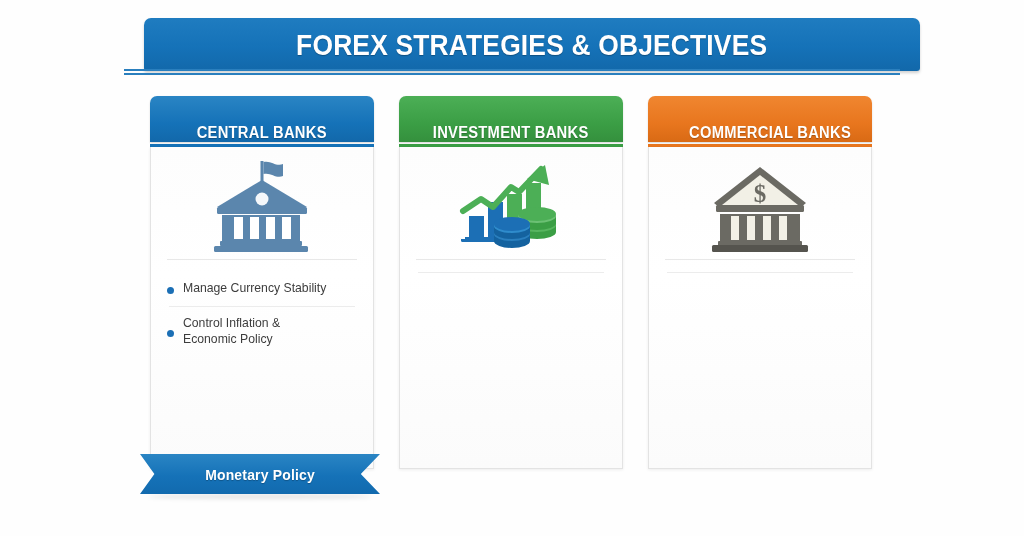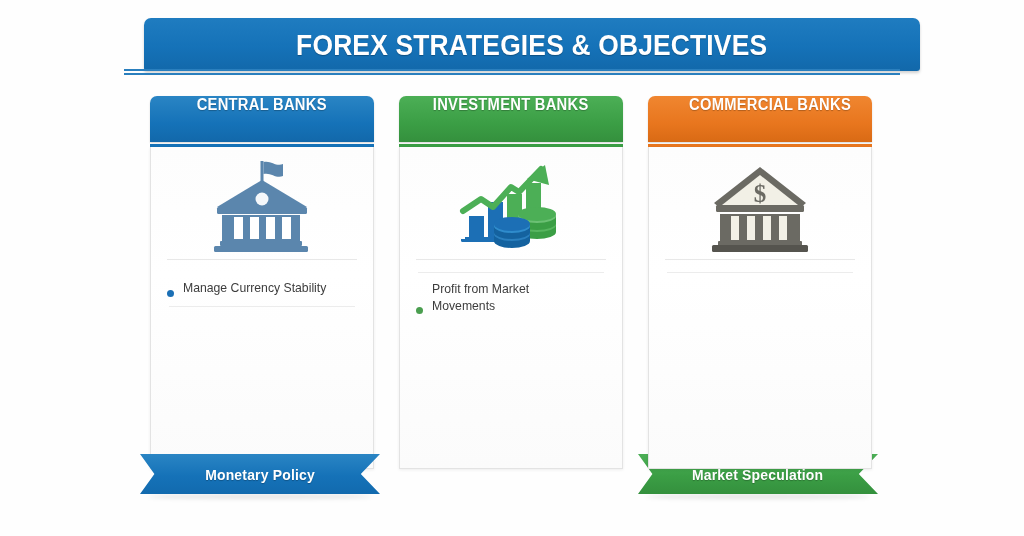--- a/index.html
+++ b/index.html
@@ -81,21 +81,21 @@
   }
   .col-0 { left: 0px; }
   .col-1 { left: 249px; }
   .col-2 { left: 498px; }
 
   .col-head {
     position: relative;
     height: 46px;
     border-radius: 7px 7px 0 0;
     display: flex;
-    align-items: flex-start;
+    align-items: flex-end;
     justify-content: center;
     box-shadow: 0 1px 2px rgba(0,0,0,0.16);
   }
   .col-head-text {
     color: #ffffff;
     font-size: 16px;
     font-weight: bold;
     letter-spacing: 0.3px;
     transform: scaleX(0.92);
     text-shadow: 0 1px 1px rgba(0,0,0,0.25);
@@ -125,21 +125,21 @@
   }
   .icon-sep {
     height: 1px;
     background: #e8e8e8;
     margin: 0 16px;
   }
 
   .bullets { padding: 12px 14px 0 14px; }
   .bullet-item {
     display: flex;
-    align-items: flex-end;
+    align-items: center;
     padding: 8px 2px 9px 2px;
   }
   .bullet-dot {
     width: 7px; height: 7px;
     border-radius: 50%;
     flex: 0 0 auto;
     margin-top: 5px;
     margin-right: 9px;
   }
   .bullet-text {
@@ -252,20 +252,27 @@
           </svg>
         </div>
         <div class="icon-sep"></div>
 
         <div class="bullets">
           <div class="bullet-item">
             <span class="bullet-dot" style="background:#1b6fb5;"></span>
             <span class="bullet-text">Manage Currency Stability</span>
           </div>
           <div class="bullet-sep"></div>
+          <div class="bullet-item">
+            <span class="bullet-dot" style="background:#1b6fb5;"></span>
+            <span class="bullet-text">
+              <span>Control Inflation &amp;</span><br>
+              <span>Economic Policy</span>
+            </span>
+          </div>
         </div>
       </div>
 
       <div class="ribbon-wrap ribbon-0">
         <div class="ribbon-shadow"></div>
         <div class="ribbon" style="background:linear-gradient(180deg,#2a85c4 0%,#1572b8 55%,#126aae 100%);">
           <span class="ribbon-text">Monetary Policy</span>
         </div>
       </div>
     </div>
@@ -303,33 +310,23 @@
             <ellipse cx="55" cy="75" rx="18" ry="7" fill="#2a7fbe"></ellipse>
             <ellipse cx="55" cy="73" rx="18" ry="7" fill="#14629f"></ellipse>
             <ellipse cx="55" cy="67" rx="18" ry="7" fill="#2f8ccc"></ellipse>
             <ellipse cx="55" cy="65" rx="18" ry="7" fill="#1c6fb5"></ellipse>
           </svg>
         </div>
         <div class="icon-sep"></div>
 
         <div class="bullets">
           <div class="bullet-sep"></div>
-          <div class="bullet-item">
-            <span class="bullet-dot" style="background:#4a9e4f;"></span>
-            <span class="bullet-text">Profit from Market Movements</span>
-          </div>
-        </div>
-      </div>
-
-      <div class="ribbon-wrap ribbon-1">
-        <div class="ribbon-shadow"></div>
-        <div class="ribbon" style="background:linear-gradient(180deg,#4caf56 0%,#3b9e45 55%,#34903d 100%);">
-          <span class="ribbon-text">Market Speculation</span>
-        </div>
-      </div>
+        </div>
+      </div>
+
     </div>
 
     <div class="col col-2">
       <div class="col-head" style="background:linear-gradient(180deg,#f08630 0%,#e8761e 60%,#d96a15 100%);padding-left:21px;">
         <div class="col-head-text">COMMERCIAL BANKS</div>
       </div>
       <div class="col-underline" style="background:#e8761e;"></div>
 
       <div class="col-body">
         <div class="icon-box">

